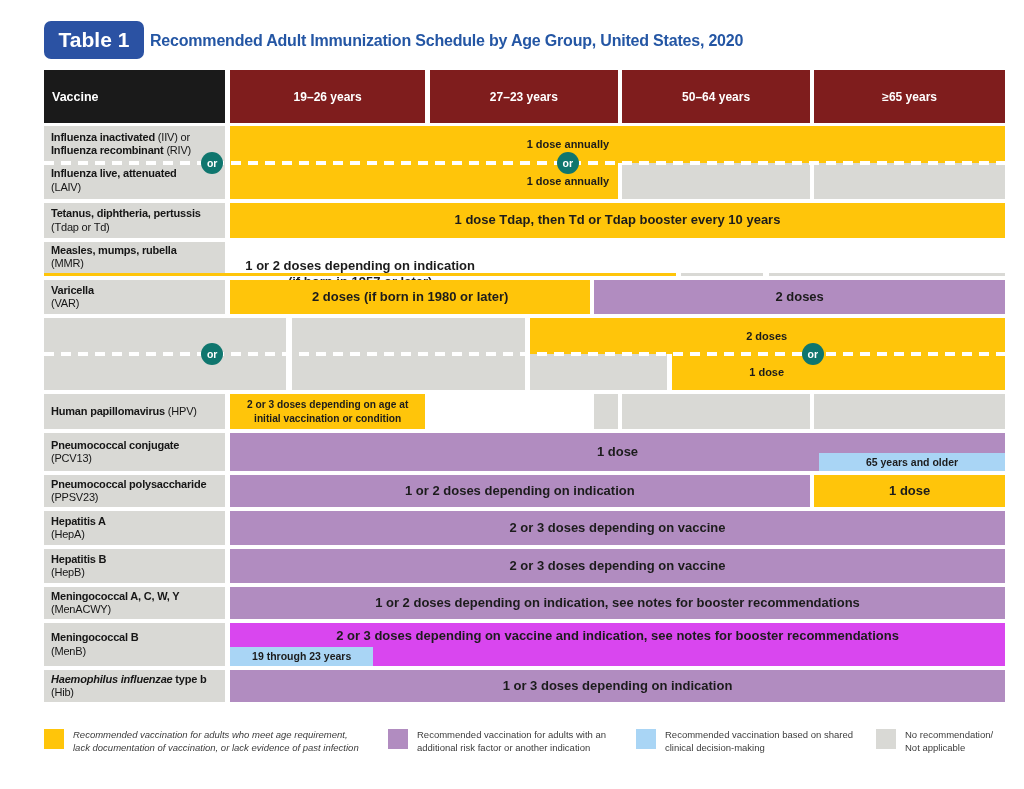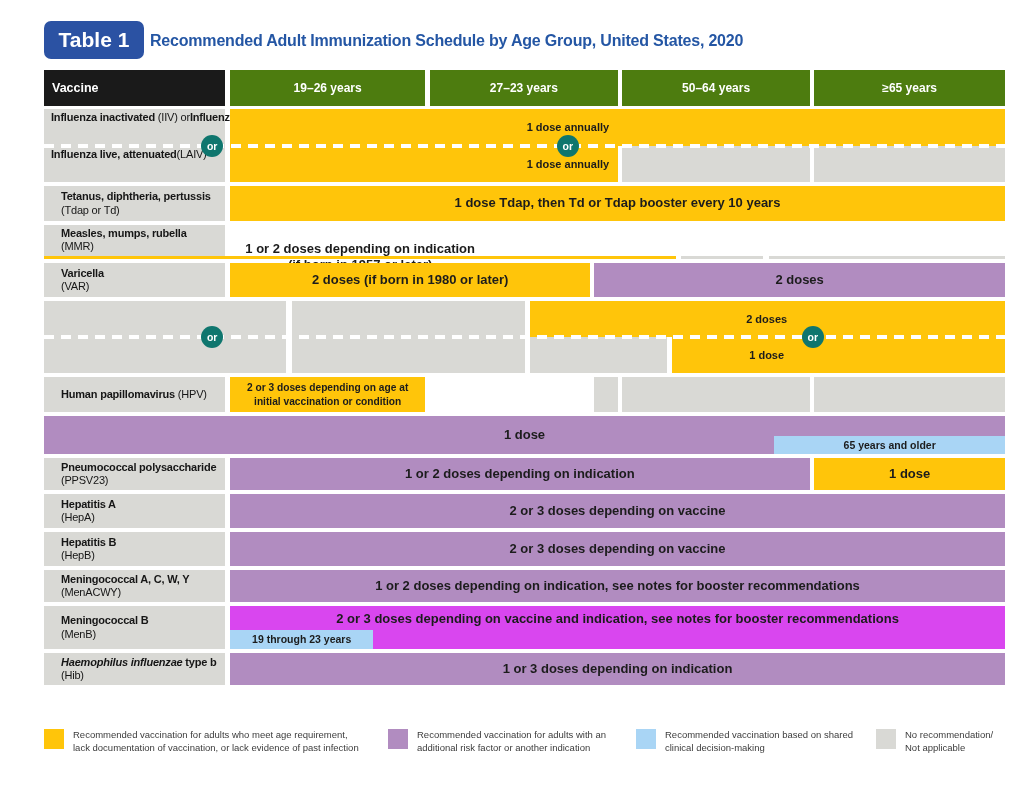--- a/index.html
+++ b/index.html
@@ -3,31 +3,31 @@
 <meta charset="utf-8">
 <style>
   html,body{margin:0;padding:0;background:#fff;}
   .page{position:relative;width:1024px;height:789px;background:#ffffff;overflow:hidden;
         font-family:"Liberation Sans",sans-serif;color:#1c1c1c;}
   .badge{position:absolute;left:44px;top:21px;width:100px;height:38px;border-radius:7px;
          background:#2B52A3;color:#fff;font-size:21px;font-weight:bold;
          display:flex;align-items:center;justify-content:center;}
   .title{position:absolute;left:150px;top:32px;font-size:16px;font-weight:bold;color:#2456A4;letter-spacing:-0.2px;}
   .table{position:absolute;left:44px;top:70px;width:961px;}
-  .thead{height:36px;margin-bottom:3px;display:flex;}
+  .thead{height:53px;margin-bottom:3px;display:flex;}
   .lhead{width:181px;margin-right:5px;background:#1A1A1A;color:#fff;font-weight:bold;font-size:12.5px;
          display:flex;align-items:center;padding-left:8px;box-sizing:border-box;flex:none;}
   .hbars{flex:1;position:relative;}
-  .hcell{position:absolute;top:0;bottom:0;background:#4d7c0f;color:#fff;font-weight:bold;font-size:12px;
+  .hcell{position:absolute;top:0;bottom:0;background:#7f1d1d;color:#fff;font-weight:bold;font-size:12px;
          display:flex;align-items:center;justify-content:center;}
   .row{display:flex;margin-bottom:4px;position:relative;}
   .lcell{width:181px;margin-right:5px;background:#D9D9D5;box-sizing:border-box;flex:none;
-         display:flex;flex-direction:column;justify-content:center;padding:2px 3px 2px 17px;}
+         display:flex;flex-direction:column;justify-content:center;padding:2px 3px 2px 7px;}
   .lcell.dbl{padding:0;}
-  .lhalf{flex:1;display:flex;flex-direction:row;padding:2px 3px 2px 7px;box-sizing:border-box;}
+  .lhalf{flex:1;display:flex;flex-direction:column;justify-content:center;padding:2px 3px 2px 7px;box-sizing:border-box;}
   .lline{font-size:11px;font-weight:bold;line-height:1.22;letter-spacing:-0.2px;white-space:nowrap;color:#161616;}
   .seg-r{font-weight:normal;}
   .seg-i{font-weight:normal;font-style:italic;}
   .seg-bi{font-style:italic;}
   .bars{flex:1;position:relative;}
   .sub{position:absolute;left:0;width:100%;height:50%;}
   .stop{top:0;}
   .sbot{bottom:0;}
   .bar{position:absolute;top:0;bottom:0;display:flex;flex-direction:column;align-items:center;justify-content:center;}
   .bar.vtop{justify-content:flex-start;padding-top:5px;box-sizing:border-box;}
@@ -157,20 +157,24 @@
             <div class="bar" style="left: 0%; width: 25.2%; background: rgb(255, 197, 10);">
               <div class="bt" style="font-size: 10.2px;">2 or 3 doses depending on age at</div>
               <div class="bt" style="font-size: 10.2px;">initial vaccination or condition</div>
             </div>
             <div class="bar" style="left: 47%; width: 3.05%; background: rgb(217, 217, 213);"></div>
             <div class="bar" style="left: 50.6%; width: 24.25%; background: rgb(217, 217, 213);"></div>
             <div class="bar" style="left: 75.4%; width: 24.6%; background: rgb(217, 217, 213);"></div>
           </div>
         </div>
         <div class="row" style="height: 38px;">
+          <div class="lcell">
+            <div class="lline"><span class="seg-b">Pneumococcal conjugate</span></div>
+            <div class="lline"><span class="seg-r">(PCV13)</span></div>
+          </div>
           <div class="bars">
             <div class="bar" style="left: 0%; width: 100%; background: rgb(177, 140, 192);">
               <div class="bt">1 dose</div>
             </div>
             <div class="overlay" style="left: 76%; width: 24%; height: 47%; background: rgb(169, 213, 245);">65 years and older</div>
           </div>
         </div>
         <div class="row" style="height: 32px;">
           <div class="lcell">
             <div class="lline"><span class="seg-b">Pneumococcal polysaccharide</span></div>
@@ -238,21 +242,21 @@
           <div class="bars">
             <div class="bar" style="left: 0%; width: 100%; background: rgb(177, 140, 192);">
               <div class="bt">1 or 3 doses depending on indication</div>
             </div>
           </div>
         </div>
       </div>
   </div>
 
   <div id="legend">
-      <div class="legend-item" style="left: 44px;">
+      <div class="legend-item" style="left: 44px; font-style: italic;">
         <div class="sw" style="background: rgb(255, 197, 10);"></div>
         <div class="lt">
           <div>Recommended vaccination for adults who meet age requirement,</div>
           <div>lack documentation of vaccination, or lack evidence of past infection</div>
         </div>
       </div>
       <div class="legend-item" style="left: 388px;">
         <div class="sw" style="background: rgb(177, 140, 192);"></div>
         <div class="lt">
           <div>Recommended vaccination for adults with an</div>

